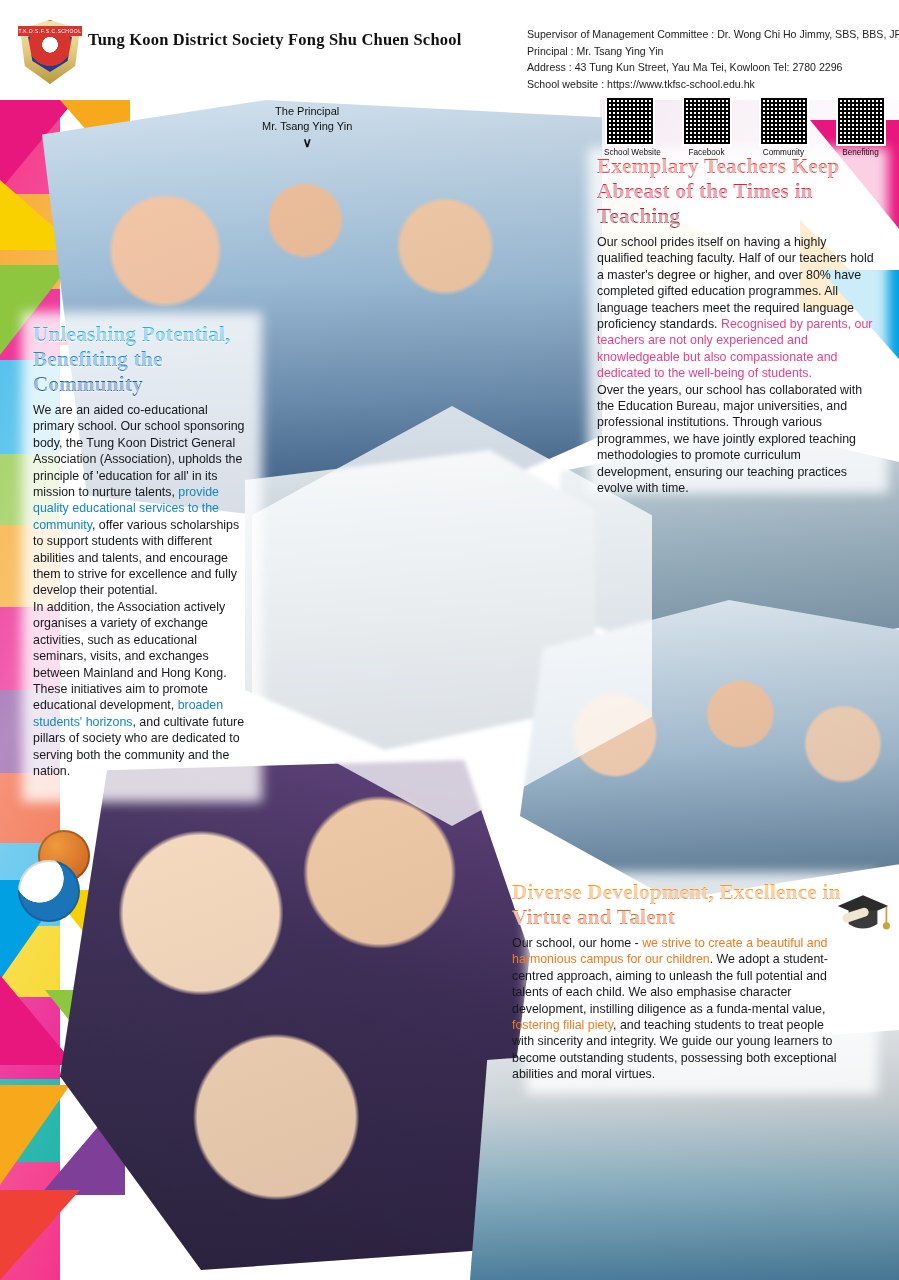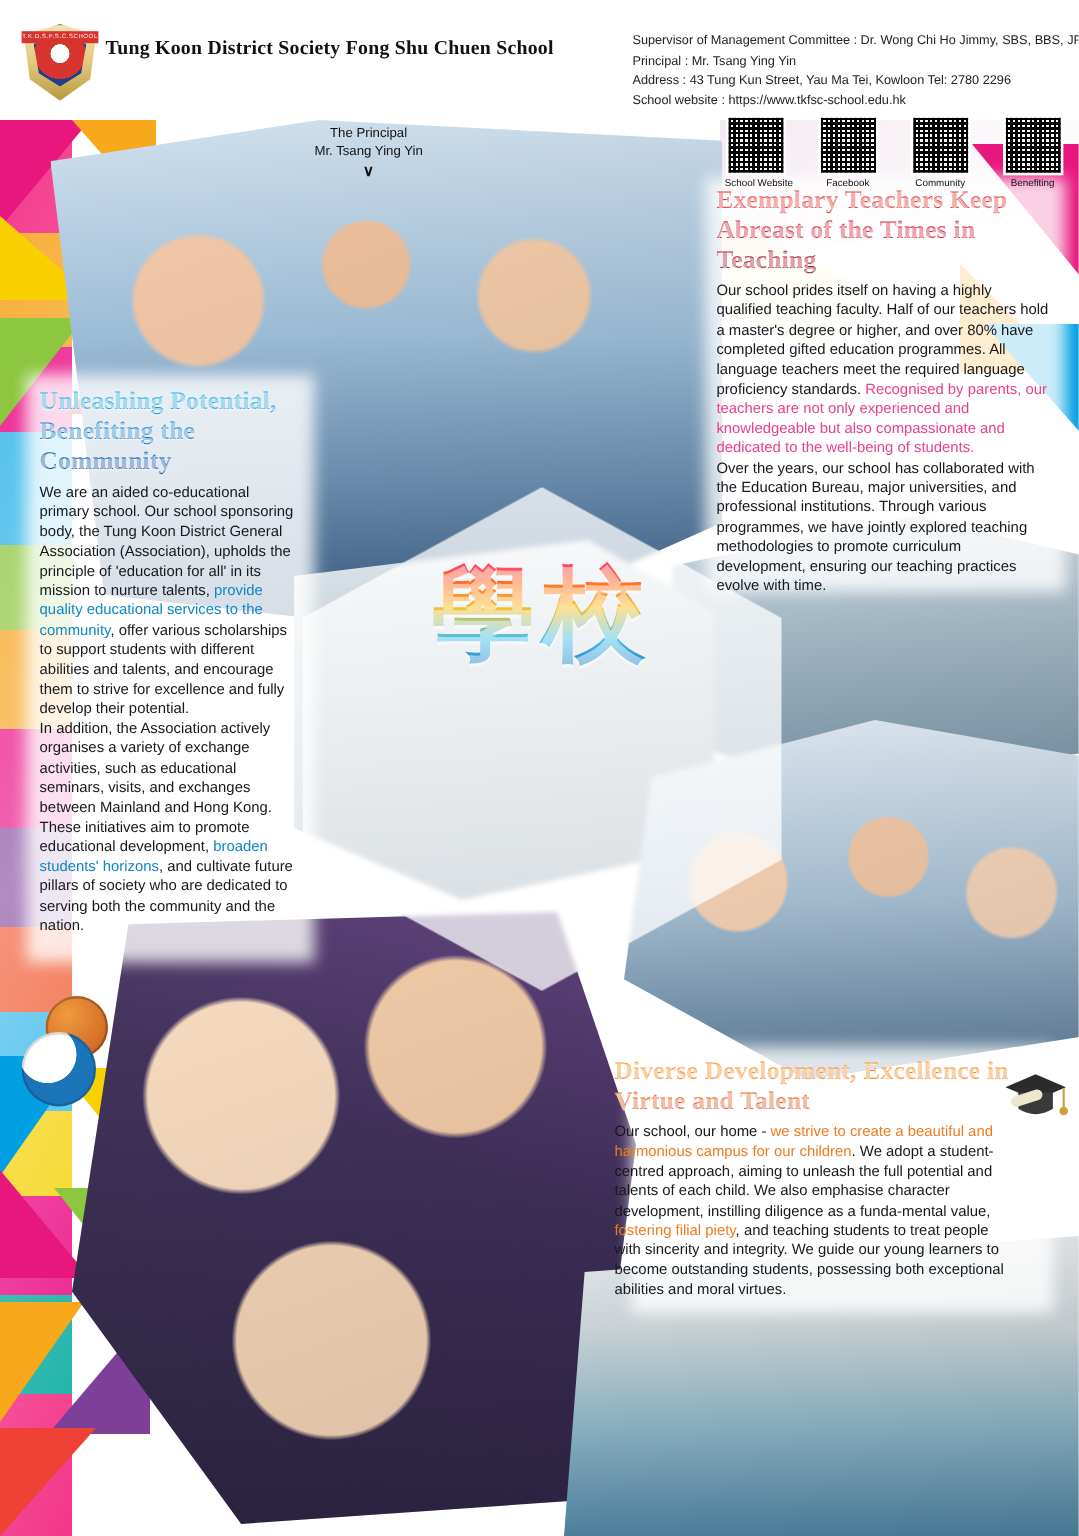--- a/index.html
+++ b/index.html
@@ -414,21 +414,20 @@
     <line x1="56" y1="21" x2="56" y2="40" stroke="#caa23b" stroke-width="2"></line>
     <circle cx="56" cy="42" r="4" fill="#caa23b"></circle>
     <rect x="6" y="30" width="30" height="10" rx="5" fill="#efe6cf" transform="rotate(-18 6 30)"></rect>
   </svg>
 
   <div class="hex-wrap">
     <div class="hex-ring"></div>
     <div class="hex-ring2"></div>
     <div class="hex"></div>
     <div class="hex-title">
-      <div>學校</div>
     </div>
   </div>
 
   <div class="header">
     <div class="crest">
       <div class="shield"></div>
       <div class="inner"></div>
       <div class="band">T.K.D.S.F.S.C.SCHOOL</div>
     </div>
     <div class="school-en">Tung Koon District Society Fong Shu Chuen School</div>

